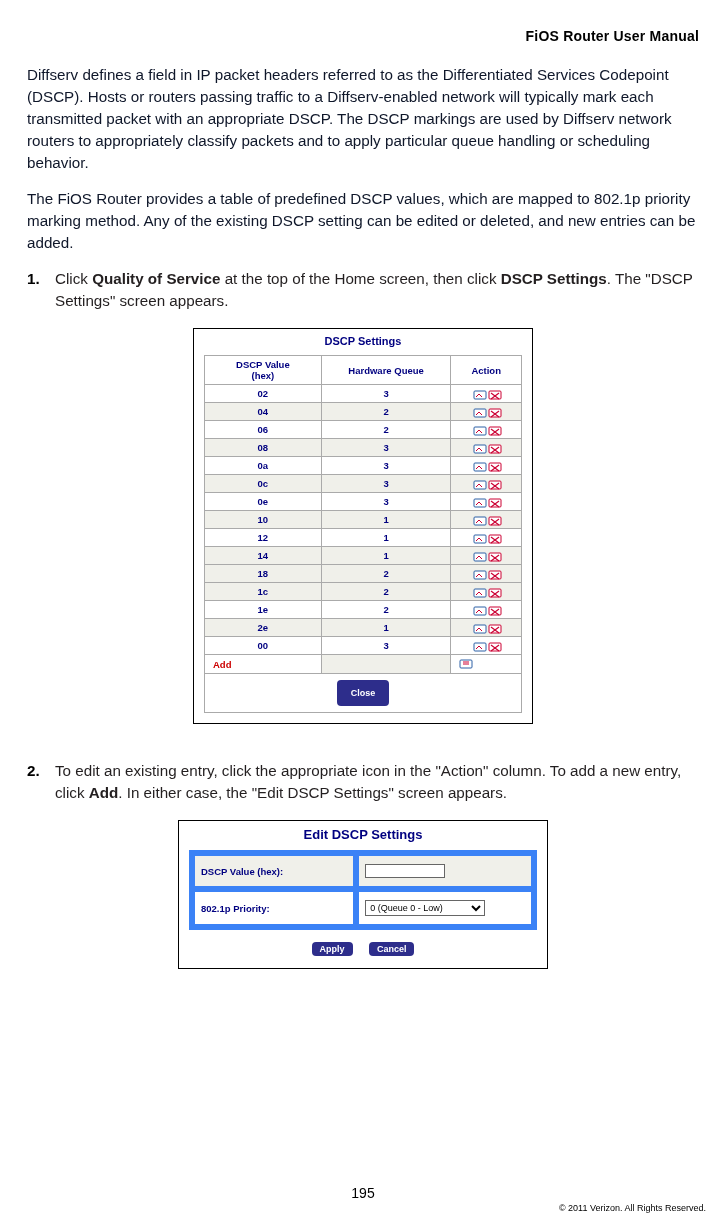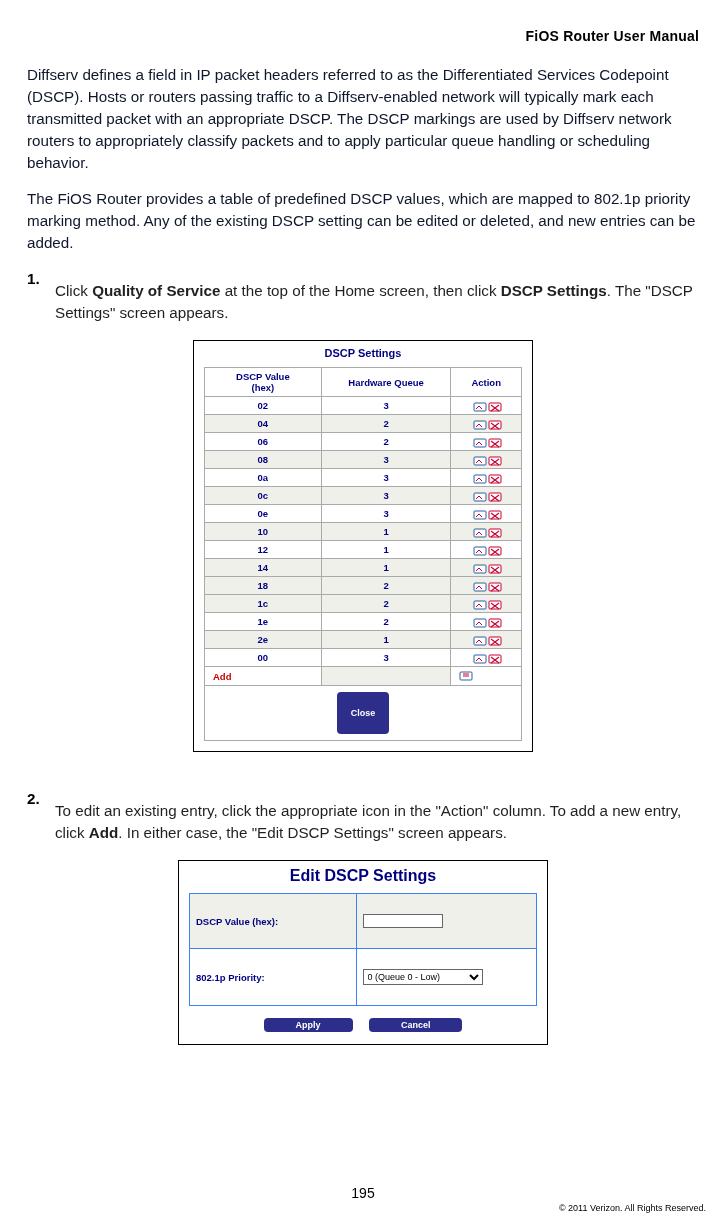--- a/index.html
+++ b/index.html
@@ -29,21 +29,21 @@
   ol.custom-list { list-style: none; padding: 0; margin: 0; }
   ol.custom-list > li {
     display: flex;
     gap: 10px;
     margin-bottom: 16px;
     font-size: 15.2px;
     color: #231f20;
     line-height: 1.45;
   }
   .li-num { font-weight: 700; color: #000; min-width: 18px; }
-  .li-text { flex: 1; margin-top: 12px; }
+  .li-text { flex: 1; }
   b { font-weight: 700; }
 
   
   .fig1 {
     width: 340px;
     margin: 6px auto 36px;
     border: 1px solid #000;
     padding: 6px 10px 10px 10px;
   }
   .fig1-title {
@@ -84,59 +84,59 @@
     width: 12px; height: 10px; position: relative;
   }
   .mini-icon svg { display:block; }
   .close-row td { padding: 6px 4px; text-align: center; }
   .btn {
     display: inline-block;
     background: #2d2d8b;
     color: #fff;
     font-size: 9px;
     font-weight: 700;
-    padding: 16px 14px;
+    padding: 8px 14px;
     border-radius: 4px;
   }
 
   
   .fig2 {
     width: 370px;
     margin: 10px auto 0;
     border: 1px solid #000;
     padding: 6px 10px 12px 10px;
   }
   .fig2-title {
     text-align: center;
     color: #000080;
     font-weight: 700;
-    font-size: 16px;
+    font-size: 13px;
     margin-bottom: 8px;
   }
   .kv {
     width: 100%;
     border-collapse: collapse;
     font-size: 9.5px;
   }
   .kv td {
-    border: 1px solid #3b82f6;
-    padding: 20px 6px;
+    border: 6px solid #3b82f6;
+    padding: 8px 6px;
     color: #000080;
     font-weight: 700;
   }
   .kv .alt { background: #f0f0ea; }
   .kv .labelcol { width: 48%; text-align: left; }
   .kv input[type="text"] {
     width: 80px; height: 14px; font-size: 9px; border:1px solid #666; background:#fff;
   }
   .kv select {
     width: 120px; height: 16px; font-size: 9px; border:1px solid #666; background:#fff; color:#000;
   }
   .fig2-footer { text-align: center; padding-top: 8px; }
-  .fig2-footer .btn { margin: 0 6px; padding: 2px 32px; }
+  .fig2-footer .btn { margin: 0 6px; padding: 2px 8px; }
 
   .page-num {
     position: absolute;
     left: 0; right: 0;
     bottom: 26px;
     text-align: center;
     font-weight: 400;
     font-size: 14px;
   }
   .copyright {

